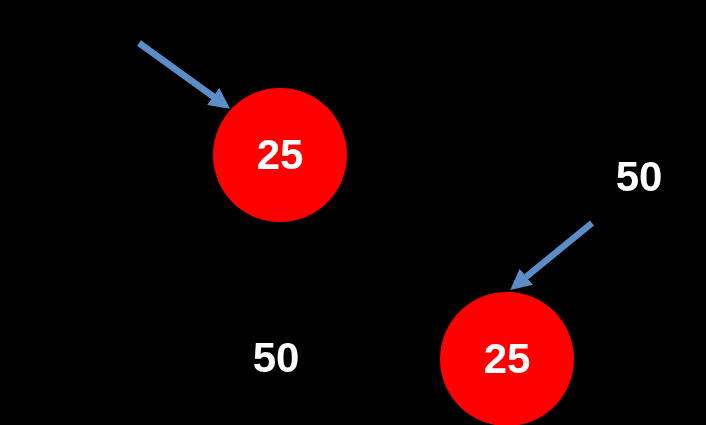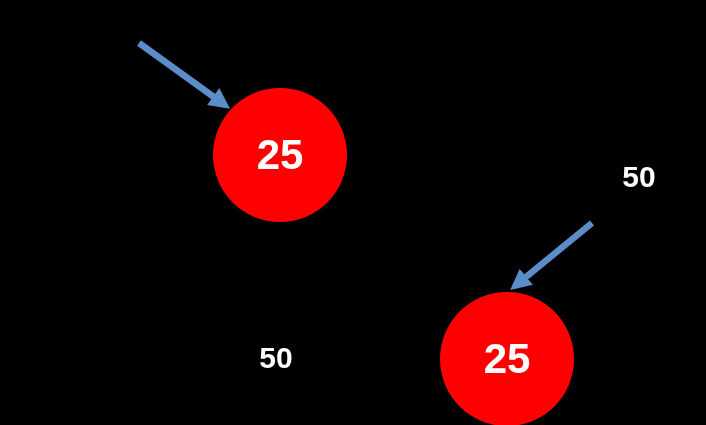--- a/index.html
+++ b/index.html
@@ -34,21 +34,21 @@
   .node-circle .node-value {
     font-size: 42px;
     font-weight: bold;
     line-height: 1;
   }
   .circle-top    { left: 213px; top: 88px; }
   .circle-bottom { left: 440px; top: 292px; }
   .float-label {
     position: absolute;
     transform: translate(-50%, -50%);
-    font-size: 30px;
+    font-size: 42px;
     font-weight: bold;
     line-height: 1;
     white-space: nowrap;
   }
   .label-top-right   { left: 639px; top: 177px; }
   .label-bottom-left { left: 276px; top: 358px; }
 </style>
 </head>
 <body>
 

